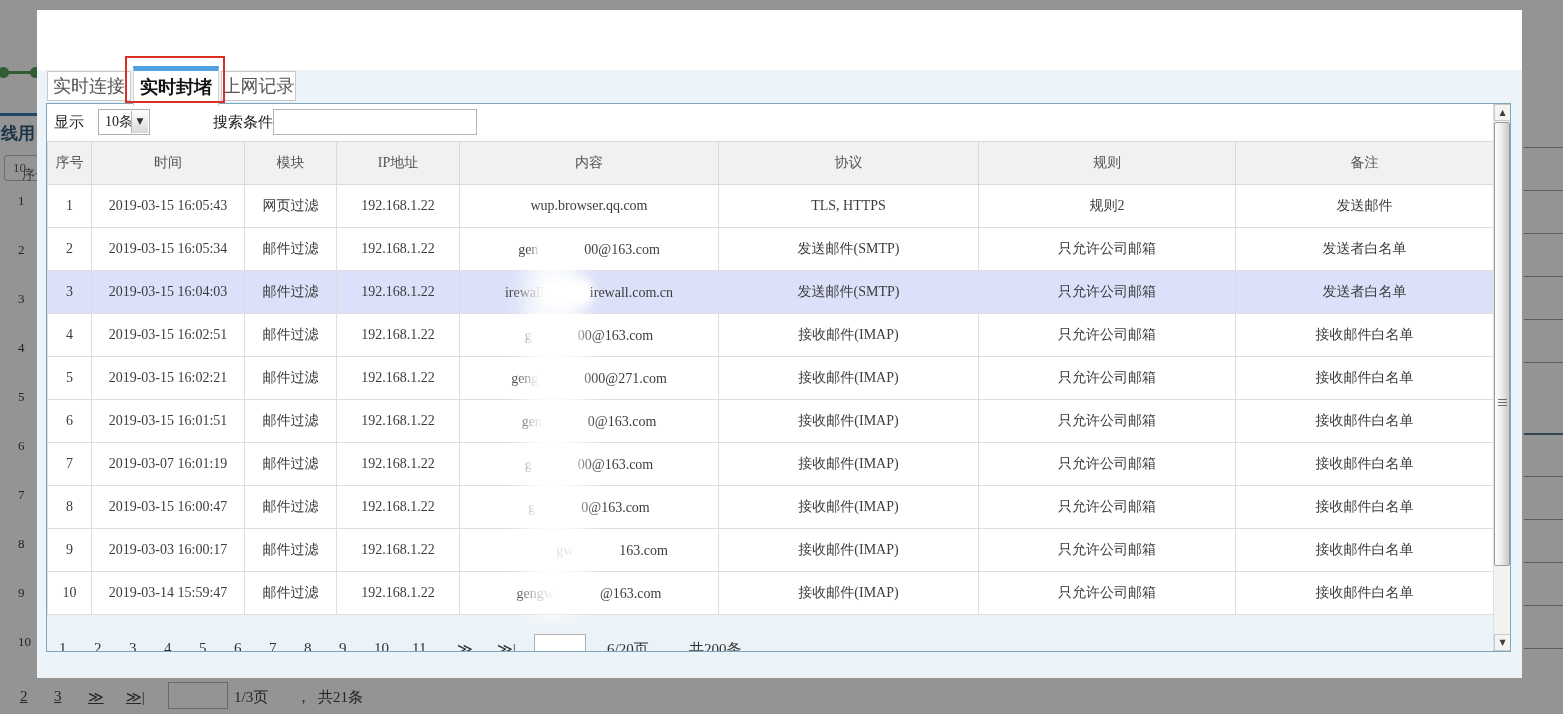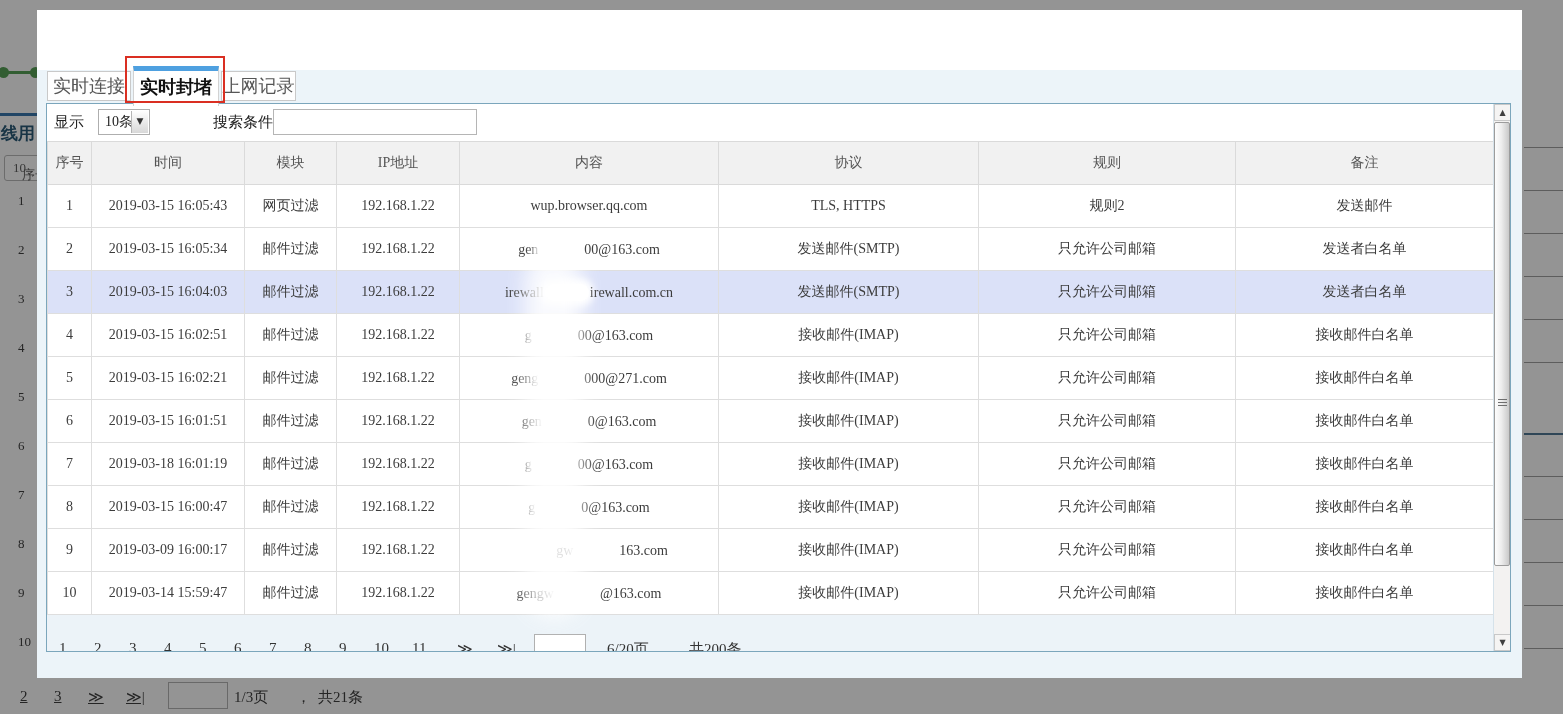--- a/index.html
+++ b/index.html
@@ -249,41 +249,41 @@
         <td>2019-03-15 16:01:51</td>
         <td>邮件过滤</td>
         <td>192.168.1.22</td>
         <td><span>gen</span><span class="censor-blob"></span><span>0@163.com</span></td>
         <td>接收邮件(IMAP)</td>
         <td>只允许公司邮箱</td>
         <td>接收邮件白名单</td>
       </tr>
       <tr>
         <td>7</td>
-        <td>2019-03-18 16:01:19</td>
+        <td>2019-03-07 16:01:19</td>
         <td>邮件过滤</td>
         <td>192.168.1.22</td>
         <td><span>g</span><span class="censor-blob"></span><span>00@163.com</span></td>
         <td>接收邮件(IMAP)</td>
         <td>只允许公司邮箱</td>
         <td>接收邮件白名单</td>
       </tr>
       <tr>
         <td>8</td>
         <td>2019-03-15 16:00:47</td>
         <td>邮件过滤</td>
         <td>192.168.1.22</td>
         <td><span>g</span><span class="censor-blob"></span><span>0@163.com</span></td>
         <td>接收邮件(IMAP)</td>
         <td>只允许公司邮箱</td>
         <td>接收邮件白名单</td>
       </tr>
       <tr>
         <td>9</td>
-        <td>2019-03-09 16:00:17</td>
+        <td>2019-03-03 16:00:17</td>
         <td>邮件过滤</td>
         <td>192.168.1.22</td>
         <td><span class="censor-blob"></span><span>gw</span><span class="censor-blob"></span><span>163.com</span></td>
         <td>接收邮件(IMAP)</td>
         <td>只允许公司邮箱</td>
         <td>接收邮件白名单</td>
       </tr>
       <tr>
         <td>10</td>
         <td>2019-03-14 15:59:47</td>

